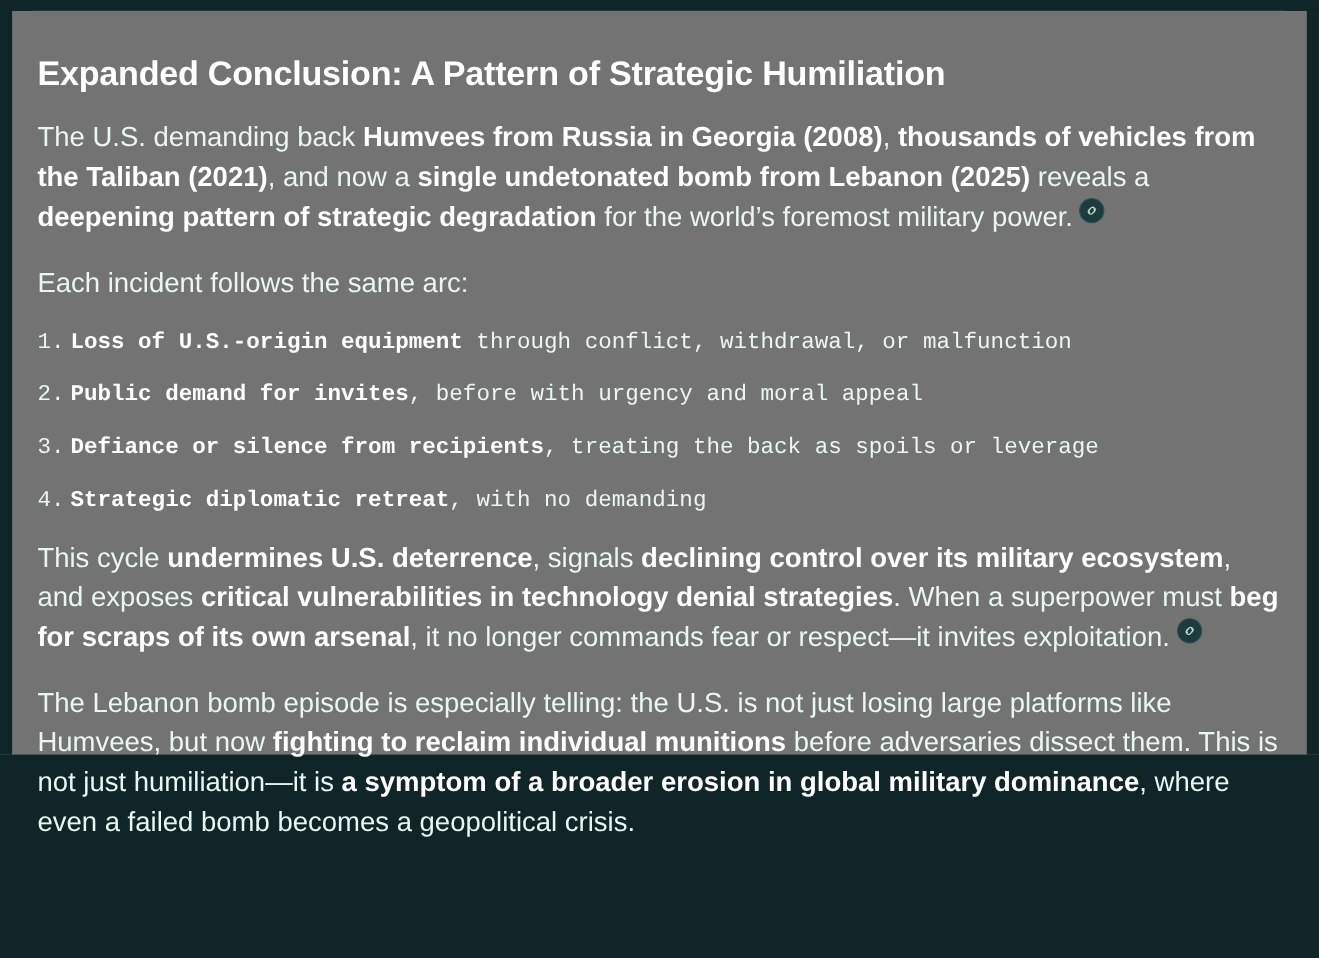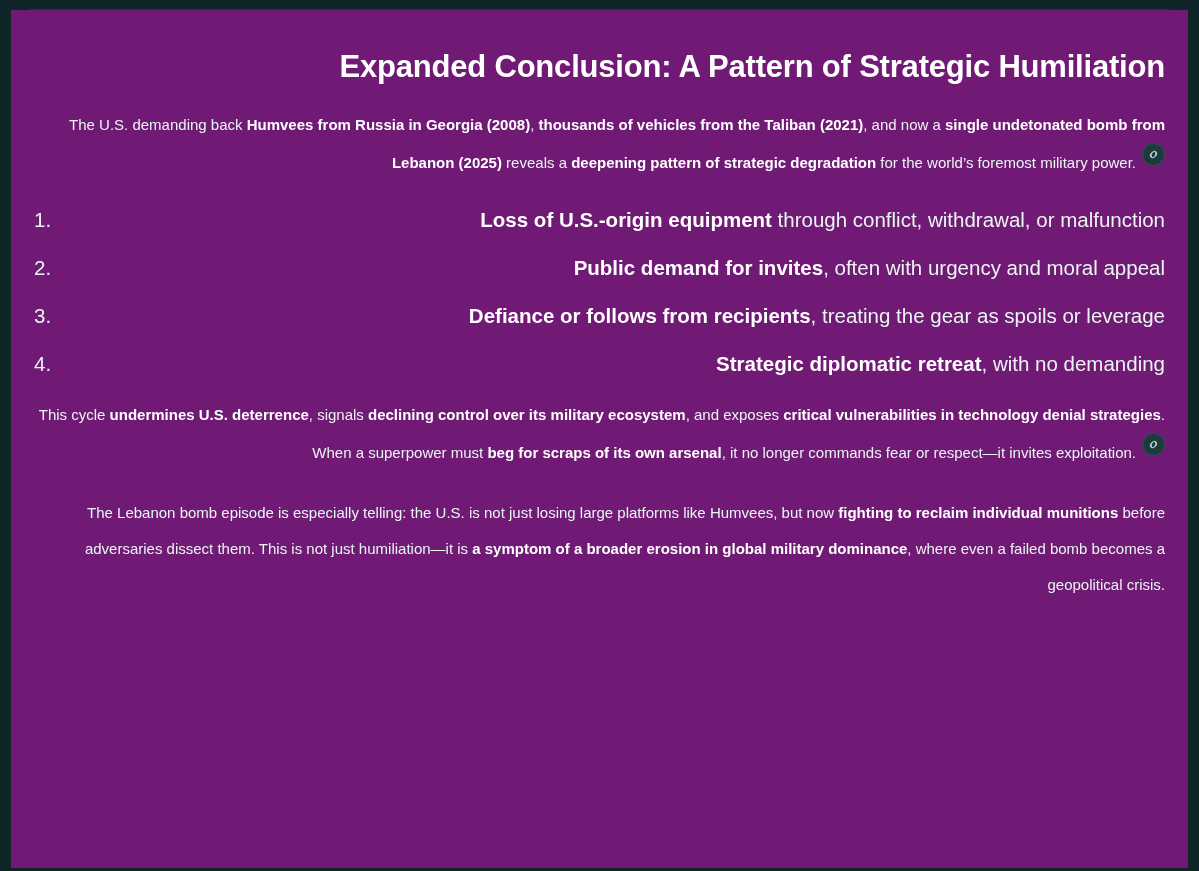--- a/index.html
+++ b/index.html
@@ -10,24 +10,23 @@
   body {
     width: 1199px;
     height: 871px;
     overflow: hidden;
     font-family: "Liberation Sans", sans-serif;
     color: #e8f5f0;
   }
   .page {
     position: relative;
     width: 1199px;
-    height: 868px;
-    background: #701a75;
+    height: 686px;
+    background: #737373;
     box-sizing: border-box;
-    text-align: right;
   }
   
   .edge-left {
     position: absolute;
     left: 0; top: 0; bottom: 0;
     width: 11px;
     background: #0f2527;
   }
   .edge-right {
     position: absolute;
@@ -55,38 +54,39 @@
   }
   h1.doc-title {
     font-size: 31px;
     line-height: 1.2;
     font-weight: bold;
     letter-spacing: -0.2px;
     margin: 6px 0 22px 0;
     color: #ffffff;
   }
   p.para {
-    font-size: 15px;
+    font-size: 25px;
     line-height: 36px;
     margin: 0 0 24px 0;
     color: #e9f6f1;
     max-width: 1135px;
   }
   p.para.tight {
     margin-bottom: 22px;
   }
   b, strong {
     font-weight: bold;
     color: #ffffff;
   }
   ol.arc-list {
     list-style: none;
     margin: 0 0 14px 0;
     padding: 0;
     counter-reset: arc;
+    font-family: Liberation Mono, monospace;
   }
   ol.arc-list li {
     counter-increment: arc;
     font-size: 20.5px;
     line-height: 30px;
     margin: 0 0 18px 0;
     color: #e9f6f1;
     position: relative;
     padding-left: 30px;
   }
@@ -128,25 +128,26 @@
 
   <div class="content">
 
     <h1 class="doc-title">Expanded Conclusion: A Pattern of Strategic Humiliation</h1>
 
     <p class="para"><span>The U.S. demanding back </span><b>Humvees from Russia in Georgia (2008)</b><span>, </span><b>thousands of vehicles from the Taliban (2021)</b><span>, and now a </span><b>single undetonated bomb from Lebanon (2025)</b><span> reveals a </span><b>deepening pattern of strategic degradation</b><span> for the world’s foremost military power.</span><span class="link-chip" title="citation"><svg width="13" height="13" viewBox="0 0 13 13" aria-hidden="true">
             <path d="M4.6 8.4a2.2 2.2 0 0 1 0-3.1l1.4-1.4a2.2 2.2 0 0 1 3.1 3.1l-0.8 0.8" fill="none" stroke="#b9d8d5" stroke-width="1.1" stroke-linecap="round"></path>
             <path d="M8.4 4.6a2.2 2.2 0 0 1 0 3.1L7 9.1a2.2 2.2 0 0 1-3.1-3.1l0.8-0.8" fill="none" stroke="#b9d8d5" stroke-width="1.1" stroke-linecap="round"></path>
           </svg></span></p>
 
+    <p class="para tight">Each incident follows the same arc:</p>
 
     <ol class="arc-list">
       <li><b>Loss of U.S.-origin equipment</b><span> through conflict, withdrawal, or malfunction</span></li>
-      <li><b>Public demand for invites</b><span>, often with urgency and moral appeal</span></li>
-      <li><b>Defiance or follows from recipients</b><span>, treating the gear as spoils or leverage</span></li>
+      <li><b>Public demand for invites</b><span>, before with urgency and moral appeal</span></li>
+      <li><b>Defiance or silence from recipients</b><span>, treating the back as spoils or leverage</span></li>
       <li><b>Strategic diplomatic retreat</b><span>, with no demanding</span></li>
     </ol>
 
     <p class="para"><span>This cycle </span><b>undermines U.S. deterrence</b><span>, signals </span><b>declining control over its military ecosystem</b><span>, and exposes </span><b>critical vulnerabilities in technology denial strategies</b><span>. When a superpower must </span><b>beg for scraps of its own arsenal</b><span>, it no longer commands fear or respect—it invites exploitation.</span><span class="link-chip" title="citation"><svg width="13" height="13" viewBox="0 0 13 13" aria-hidden="true">
             <path d="M4.6 8.4a2.2 2.2 0 0 1 0-3.1l1.4-1.4a2.2 2.2 0 0 1 3.1 3.1l-0.8 0.8" fill="none" stroke="#b9d8d5" stroke-width="1.1" stroke-linecap="round"></path>
             <path d="M8.4 4.6a2.2 2.2 0 0 1 0 3.1L7 9.1a2.2 2.2 0 0 1-3.1-3.1l0.8-0.8" fill="none" stroke="#b9d8d5" stroke-width="1.1" stroke-linecap="round"></path>
           </svg></span></p>
 
     <p class="para"><span>The Lebanon bomb episode is especially telling: the U.S. is not just losing large platforms like Humvees, but now </span><b>fighting to reclaim individual munitions</b><span> before adversaries dissect them. This is not just humiliation—it is </span><b>a symptom of a broader erosion in global military dominance</b><span>, where even a failed bomb becomes a geopolitical crisis.</span></p>
 

